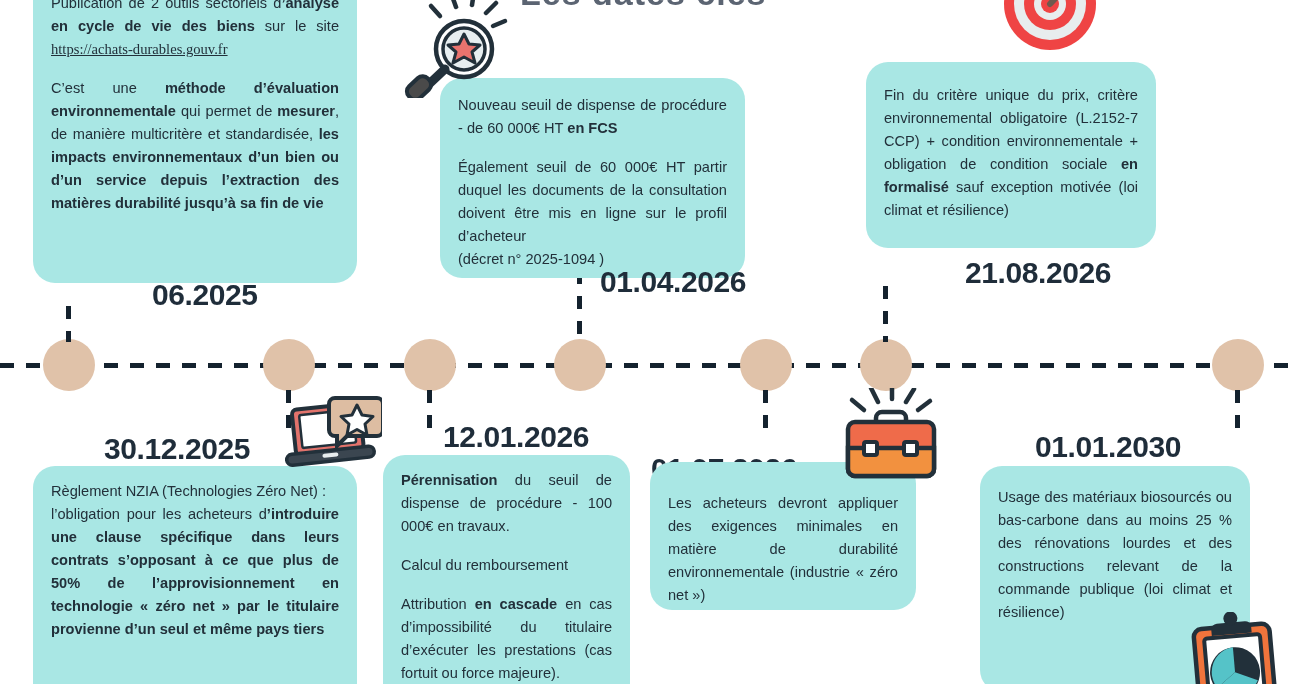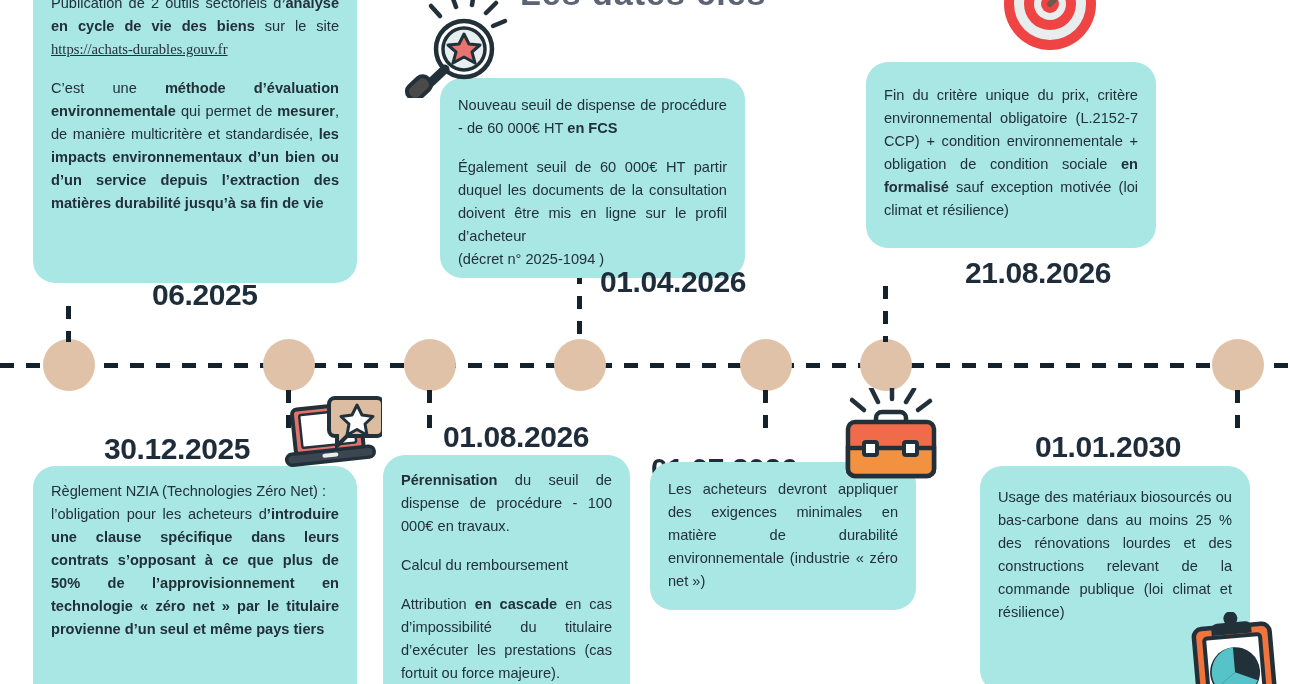--- a/index.html
+++ b/index.html
@@ -166,35 +166,35 @@
         <rect x="14" y="14" width="68" height="46" rx="5" fill="#e2736c" stroke="#22303a" stroke-width="4"></rect>
         <rect x="21" y="20" width="54" height="33" rx="2" fill="#ffffff" stroke="#22303a" stroke-width="2.5"></rect>
         <rect x="4" y="58" width="88" height="11" rx="5.5" fill="#3b4650" stroke="#22303a" stroke-width="3.5"></rect>
         <rect x="40" y="61" width="16" height="4" rx="2" fill="#e8edee"></rect>
       </g>
       <path d="M55 6 h42 a6 6 0 0 1 6 6 v26 a6 6 0 0 1 -6 6 h-30 l-10 10 v-10 h-2 a6 6 0 0 1 -6 -6 v-26 a6 6 0 0 1 6 -6 z" fill="#ddbda2" stroke="#22303a" stroke-width="4"></path>
       <path d="M77 13 L82 23 L93 24.5 L85 32 L87 43 L77 37.5 L67 43 L69 32 L61 24.5 L72 23 Z" fill="#ffffff" stroke="#22303a" stroke-width="3" stroke-linejoin="round"></path>
     </svg>
   </div>
 
-  <div class="date" style="left:443px;top:420px;">01.08.2026</div>
+  <div class="date" style="left:443px;top:420px;">12.01.2026</div>
   <div class="card" style="left:383px;top:455px;width:247px;height:250px;">
     <p>
       <b>Pérennisation</b><span> du seuil de dispense de procédure - 100 000€ en travaux.</span>
     </p>
     <p>
       <span>Calcul du remboursement</span>
     </p>
     <p>
       <span>Attribution </span><b>en cascade</b><span> en cas d’impossibilité du titulaire d’exécuter les prestations (cas fortuit ou force majeure).</span>
     </p>
   </div>
 
   <div class="date" style="left:651px;top:452px;">01.07.2026</div>
-  <div class="card" style="left:650px;top:462px;width:266px;height:148px;padding-top:16px;">
+  <div class="card" style="left:650px;top:462px;width:266px;height:148px;padding-top:30px;">
     <p>
       <span>Les acheteurs devront appliquer des exigences minimales en matière de durabilité environnementale (industrie « zéro net »)</span>
     </p>
   </div>
 
   <div class="icon" style="left:838px;top:388px;width:104px;height:92px;">
     <svg width="104" height="92" viewBox="0 0 104 92">
       <g stroke="#22303a" stroke-width="4.5" stroke-linecap="round" fill="none">
         <line x1="26" y1="22" x2="14" y2="12"></line>
         <line x1="40" y1="14" x2="33" y2="0"></line>

